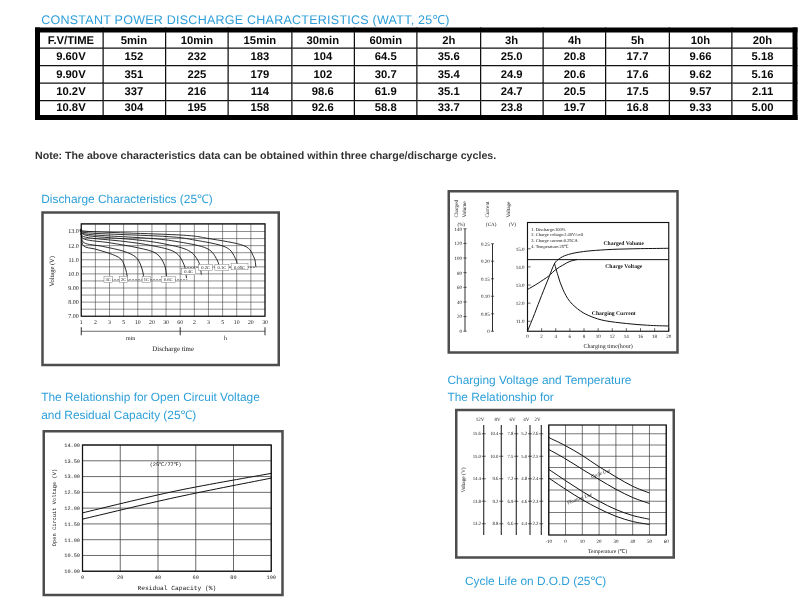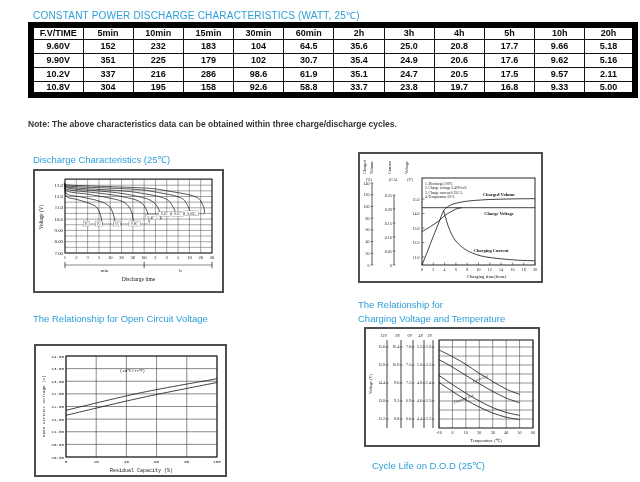--- a/index.html
+++ b/index.html
@@ -1,21 +1,21 @@
 <!DOCTYPE html>
 <html><head>
 <meta charset="utf-8">
 <style>
   *{margin:0;padding:0;box-sizing:border-box}
   html,body{width:640px;height:482px;background:#fff;overflow:hidden}
   body{font-family:"Liberation Sans",sans-serif;position:relative;color:#111}
   .page{position:absolute;inset:0;background:#fff}
   .main-title{position:absolute;left:33px;top:8px;font-size:10px;font-weight:normal;color:#2d9fd9;letter-spacing:.2px}
   table.power-table{position:absolute;left:28px;top:22px;width:610px;border-collapse:collapse;table-layout:fixed;
-    font-size:9px;font-weight:bold;color:#0a0a0a;border:6px solid #000000}
+    font-size:9px;font-weight:bold;color:#0a0a0a;border:4px solid #000000}
   table.power-table th,table.power-table td{border:1px solid #111;text-align:center;height:14px;padding:0;
     font-weight:bold;white-space:nowrap;overflow:hidden}
   .note{position:absolute;left:28px;top:119px;font-size:8.5px;font-weight:600;color:#333}
   .chart-heading{position:absolute;font-size:9.5px;font-weight:normal;color:#2d9fd9;line-height:14px;white-space:nowrap}
   .chart-box{position:absolute;border:2px solid #4d4d4d;background:#fff}
   .chart-box svg{display:block}
   .chart-box svg text{font-family:"Liberation Serif",serif;fill:#141414}
   #chart-ocv svg text{font-family:"Liberation Mono",monospace}
 </style>
 </head>
@@ -81,21 +81,21 @@
           <td>24.9</td>
           <td>20.6</td>
           <td>17.6</td>
           <td>9.62</td>
           <td>5.16</td>
         </tr>
         <tr>
           <td>10.2V</td>
           <td>337</td>
           <td>216</td>
-          <td>286</td>
+          <td>114</td>
           <td>98.6</td>
           <td>61.9</td>
           <td>35.1</td>
           <td>24.7</td>
           <td>20.5</td>
           <td>17.5</td>
           <td>9.57</td>
           <td>2.11</td>
         </tr>
         <tr>
@@ -289,20 +289,21 @@
         <path d="M62.0,77.6C63.4,76.8 67.6,74.4 70.5,72.6C73.3,70.7 76.6,68.6 79.0,66.8C81.3,64.9 82.7,63.1 84.6,61.7C86.5,60.2 88.4,59.1 90.3,58.1C92.1,57.0 94.0,55.9 95.9,55.1C97.8,54.4 100.6,53.9 101.6,53.7" fill="none" stroke="#111" stroke-width="0.8"></path>
         <path d="M83.5,56.4C83.9,58.0 85.2,62.7 86.3,66.2C87.4,69.7 88.6,73.9 90.3,77.4C91.9,80.9 93.5,84.3 95.9,87.2C98.3,90.1 101.5,92.8 104.4,94.8C107.2,96.8 109.6,97.9 112.8,99.2C116.1,100.5 119.4,101.7 124.2,102.6C128.9,103.5 135.5,104.2 141.1,104.8C146.8,105.4 152.4,105.9 158.1,106.2C163.7,106.6 172.2,106.7 175.0,106.8" fill="none" stroke="#111" stroke-width="0.8"></path>
         <text x="139" y="42" text-anchor="middle" font-size="4.5" font-weight="bold">Charged Volume</text>
         <text x="139" y="60.5" text-anchor="middle" font-size="4.5" font-weight="bold">Charge Voltage</text>
         <text x="131" y="98" text-anchor="middle" font-size="4.5" font-weight="bold">Charging Current</text>
       </svg>
     </div>
 
   <div class="chart-heading" style="left:33px;top:312px">
     <div>The Relationship for Open Circuit Voltage</div>
+    <div>and Residual Capacity (25℃)</div>
   </div>
   <div class="chart-box" id="chart-ocv" style="left:34px;top:344px;width:193px;height:133px">
       <svg width="189" height="129">
         <line x1="30" y1="10" x2="30" y2="111" stroke="#3a3a3a" stroke-width="0.6"></line>
         <text x="30" y="117" text-anchor="middle" font-size="4.2">0</text>
         <line x1="60.2" y1="10" x2="60.2" y2="111" stroke="#3a3a3a" stroke-width="0.6"></line>
         <text x="60.2" y="117" text-anchor="middle" font-size="4.2">20</text>
         <line x1="90.4" y1="10" x2="90.4" y2="111" stroke="#3a3a3a" stroke-width="0.6"></line>
         <text x="90.4" y="117" text-anchor="middle" font-size="4.2">40</text>
         <line x1="120.6" y1="10" x2="120.6" y2="111" stroke="#3a3a3a" stroke-width="0.6"></line>
@@ -332,22 +333,22 @@
         <rect x="30" y="10" width="151" height="101" fill="none" stroke="#111" stroke-width="1"></rect>
         <text x="9" y="60" font-size="4.3" text-anchor="middle" transform="rotate(-90 9 60)">Open Circuit Voltage (V)</text>
         <text x="105.5" y="126" text-anchor="middle" font-size="5">Residual Capacity (%)</text>
         <text x="96.44" y="26.41250000000001" text-anchor="middle" font-size="4.2">(25℃/77℉)</text>
         <path d="M30.0,64.3C42.6,61.3 80.3,51.9 105.5,46.6C130.7,41.4 168.4,35.0 181.0,32.7" fill="none" stroke="#111" stroke-width="0.8"></path>
         <path d="M30.0,69.3C42.6,66.4 80.3,57.1 105.5,51.7C130.7,46.2 168.4,39.0 181.0,36.5" fill="none" stroke="#111" stroke-width="0.8"></path>
       </svg>
     </div>
 
   <div class="chart-heading" style="left:358px;top:298px">
+    <div>Charging Voltage and Temperature</div>
     <div>The Relationship for</div>
-    <div>Charging Voltage and Temperature</div>
   </div>
   <div class="chart-box" id="chart-temp" style="left:364px;top:327px;width:176px;height:120px">
       <svg width="172" height="116">
         <text x="6" y="55" font-size="4.3" text-anchor="middle" transform="rotate(-90 6 55)">Voltage (V)</text>
         <text x="18" y="8" text-anchor="middle" font-size="4">12V</text>
         <text x="32" y="8" text-anchor="middle" font-size="4">8V</text>
         <text x="44" y="8" text-anchor="middle" font-size="4">6V</text>
         <text x="55" y="8" text-anchor="middle" font-size="4">4V</text>
         <text x="64" y="8" text-anchor="middle" font-size="4">2V</text>
         <line x1="21" y1="11" x2="21" y2="99" stroke="#111" stroke-width="0.8"></line>

